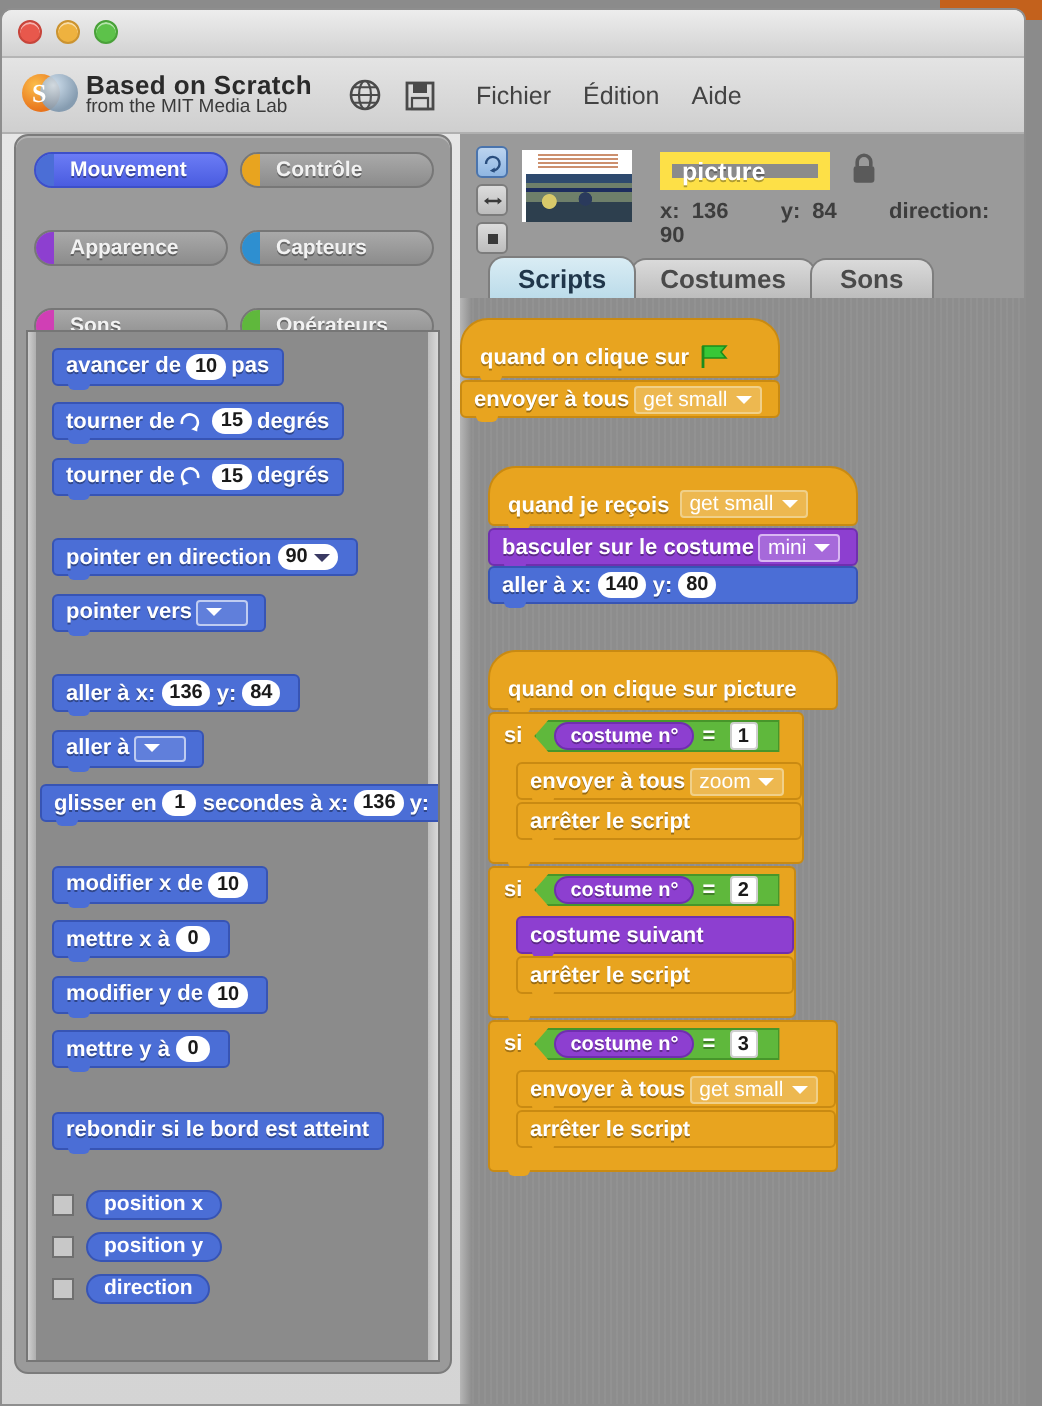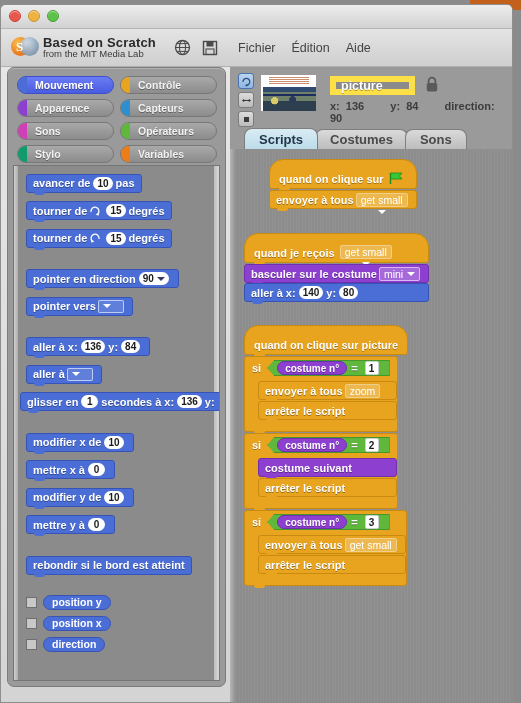--- a/index.html
+++ b/index.html
@@ -58,21 +58,21 @@
   .menu{ font-size:12.5px; font-weight:normal; color:#434343; }
 
   
   .palette-panel{
     position:absolute; left:6px; top:62px; width:219px; height:620px;
     background:#9a9a9a; border:1px solid #7b7b7b; border-radius:7px;
     box-shadow:inset 0 1px 0 rgba(255,255,255,.25);
   }
   .cat-grid{
     position:absolute; left:9px; top:8px; width:200px;
-    display:grid; grid-template-columns:1fr 1fr; gap:5px 6px;
+    display:grid; grid-template-columns:1fr 1fr; gap:21px 6px;
   }
   .cat{
     position:relative; height:18px; border-radius:9px;
     background:linear-gradient(#a9a9a9,#8c8c8c);
     border:1px solid #777;
     display:flex; align-items:center;
     font-size:10.5px; font-weight:bold; color:#f2f2f2;
     padding-left:17px; overflow:hidden;
     text-shadow:0 1px 0 rgba(0,0,0,.35);
   }
@@ -117,21 +117,21 @@
   .dropdown{
     display:inline-flex; align-items:center; gap:4px; margin:0 2px;
     height:14px; padding:0 4px; border-radius:2px;
     font-size:10.5px; font-weight:normal; color:#fff;
     background:rgba(255,255,255,.18); border:1px solid rgba(255,255,255,.6);
     text-shadow:none;
   }
   .dropdown.empty{ width:26px; height:13px; background:rgba(255,255,255,.12); }
   .caret{ width:0;height:0;border-left:4px solid transparent;border-right:4px solid transparent;border-top:4px solid #fff; }
   .caret.dark{ border-top-color:#3a3a63; }
-  .dd-ctrl{ background:rgba(255,255,255,.22); border-color:#f0d089;flex-direction:column; }
+  .dd-ctrl{ background:rgba(255,255,255,.22); border-color:#f0d089; }
   .dd-looks{ background:rgba(255,255,255,.22); border-color:#d9b7f2; }
 
   .reporter{
     display:inline-flex; align-items:center; height:15px; padding:0 8px;
     background:#4b6ed6; border:1px solid #3754b4; border-radius:8px;
     font-size:10.5px; font-weight:bold; color:#fff;
   }
   .watch-row{ display:flex; align-items:center; gap:6px; }
   .checkbox{ width:11px; height:11px; background:#c8c8c8; border:1px solid #6f6f6f; }
 
@@ -409,25 +409,25 @@
             <span>mettre y à</span>
             <span class="num">0</span>
           </div>
 
           <div class="blk motion" style="margin-bottom:20px;">
             <span>rebondir si le bord est atteint</span>
           </div>
 
           <div class="watch-row" style="margin-bottom:6px;">
             <span class="checkbox"></span>
-            <span class="reporter">position y</span>
+            <span class="reporter">position x</span>
           </div>
           <div class="watch-row" style="margin-bottom:6px;">
             <span class="checkbox"></span>
-            <span class="reporter">position x</span>
+            <span class="reporter">position y</span>
           </div>
           <div class="watch-row">
             <span class="checkbox"></span>
             <span class="reporter">direction</span>
           </div>
 
         </div>
       </div>
     </div>
 
@@ -483,21 +483,21 @@
         <div class="tabs">
           <div class="tab active">Scripts</div>
           <div class="tab">Costumes</div>
           <div class="tab">Sons</div>
         </div>
       </div>
 
       <div class="scripts">
         <div class="scripts-left-edge"></div>
 
-        <div class="stack" style="left:14px; top:10px;padding-left:25px;">
+        <div class="stack" style="left:0; top:10px;">
           <div class="hat row">
             <span>quand on clique sur</span>
             <span class="flag">
               <svg width="15" height="13" viewBox="0 0 15 13">
                   <path d="M1.5 1 L13 1 L10.5 4 L13 7 L1.5 7 Z" fill="#37c837" stroke="#1d8c1d" stroke-width=".8"></path>
                   <line x1="1.5" y1="1" x2="1.5" y2="12" stroke="#1d8c1d" stroke-width="1.4"></line>
                 </svg>
             </span>
           </div>
           <div class="blk control">

